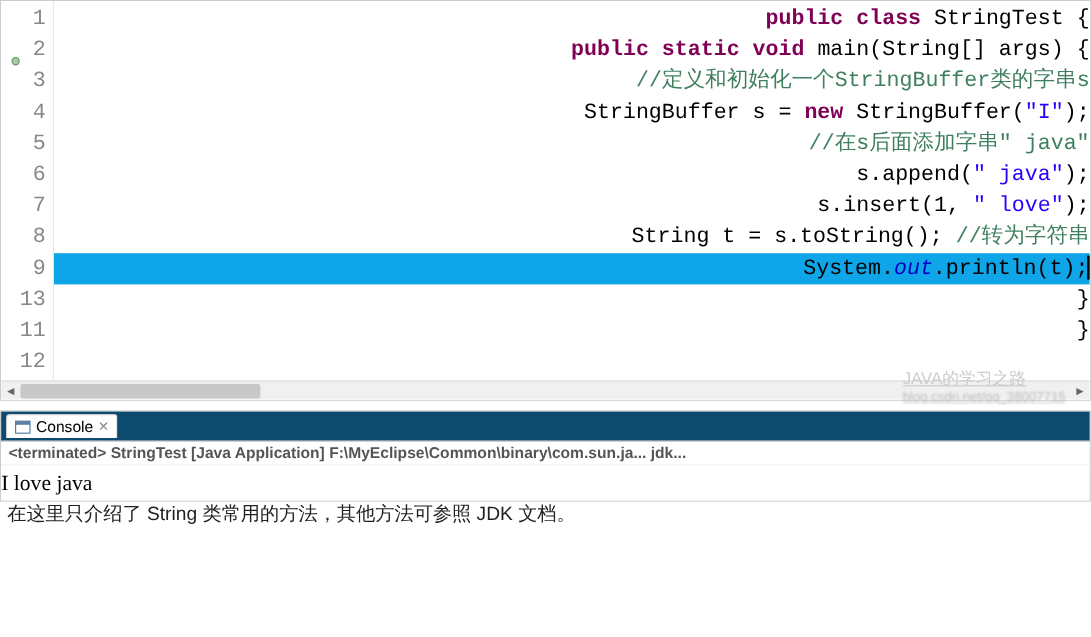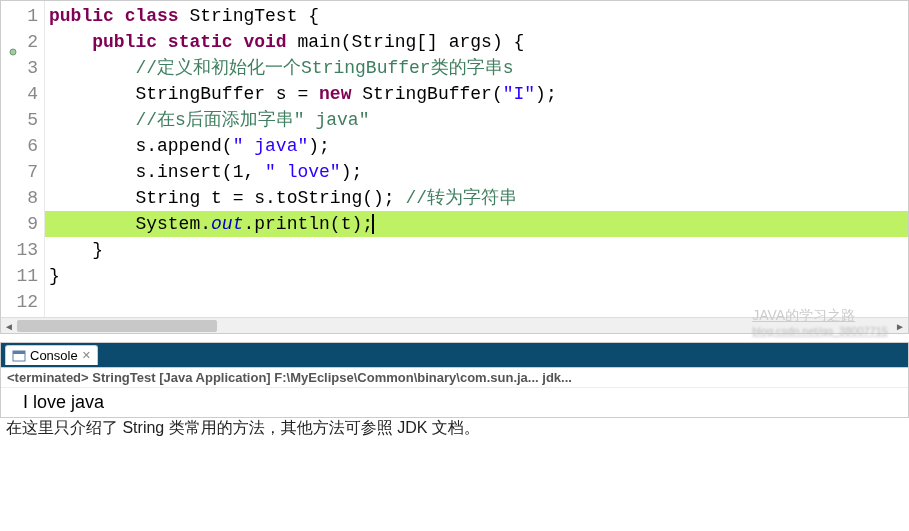--- a/index.html
+++ b/index.html
@@ -3,39 +3,39 @@
 <meta charset="utf-8">
 <style>
 * { margin: 0; padding: 0; box-sizing: border-box; }
 body { font-family: "Microsoft YaHei", Arial, sans-serif; background: #fff; width: 909px; }
 .editor { border: 1px solid #ccc; background: #fff; overflow-x: auto; }
 .code-area { display: flex; font-family: Consolas, "Courier New", monospace; font-size: 18px; }
 .gutter { background: #fff; border-right: 1px solid #e8e8e8; text-align: right; padding: 2px 6px 2px 10px; color: #888; user-select: none; min-width: 44px; }
 .gutter .ln { height: 26px; line-height: 26px; position: relative; }
 .gutter .marker { position: absolute; left: -2px; top: 50%; transform: translateY(-50%); width: 8px; height: 8px; }
 .lines { flex: 1; padding: 2px 0; }
-.line { height: 26px; line-height: 26px; white-space: pre; padding-left: 4px; }
-.line.hl { background: #bef264; }
+.line { height: 26px; line-height: 26px; white-space: pre; padding-left: 4px; text-align: right; }
+.line.hl { background: #0ea5e9; }
 .kw { color: #7f0055; font-weight: bold; }
 .cm { color: #3f7f5f; }
 .str { color: #2a00ff; }
 .fld { color: #0000c0; font-style: italic; }
 .cursor { border-left: 2px solid #000; display: inline-block; height: 20px; vertical-align: middle; margin-left: -1px; }
 .scrollbar { height: 16px; background: #f0f0f0; border-top: 1px solid #ddd; position: relative; }
 .scrollbar .thumb { position: absolute; left: 16px; top: 2px; height: 12px; width: 200px; background: #c8c8c8; border-radius: 2px; }
 .scrollbar .arrow { position: absolute; top: 0; width: 16px; height: 16px; display: flex; align-items: center; justify-content: center; color: #666; font-size: 10px; }
 .scrollbar .arrow.l { left: 0; }
 .scrollbar .arrow.r { right: 0; }
 .console-panel { margin-top: 8px; border: 1px solid #ccc; }
 .tabs { display: flex; align-items: center; background: #0c4a6e; border-bottom: 1px solid #ccc; padding: 2px 4px; font-size: 13px; }
 .tab { display: flex; align-items: center; gap: 4px; padding: 2px 6px; background: #fff; border: 1px solid #ccc; border-bottom: none; border-radius: 3px 3px 0 0; }
 .tab .icon { width: 14px; height: 14px; display: inline-flex; align-items: center; justify-content: center; }
 .tab .close { font-size: 11px; color: #888; cursor: pointer; }
 .status-line { font-size: 13px; padding: 2px 6px; border-bottom: 1px solid #eee; background: #fff; color: #555; white-space: nowrap; overflow: hidden; font-weight: bold; }
-.output { font-family: Liberation Sans, sans-serif; font-size: 18px; padding: 4px 22px; background: #fff; }
+.output { font-family: Liberation Serif, serif; font-size: 18px; padding: 4px 0; background: #fff; }
 .watermark { position: absolute; right: 20px; bottom: 80px; color: #ccc; font-size: 14px; pointer-events: none; text-decoration: underline; }
 .footer-text { font-size: 16px; padding: 0 6px; color: #222; }
 .blur { filter: blur(1px); color: #bbb; }
 </style>
 </head>
 <body>
 
 <div class="editor">
   <div class="code-area">
     <div class="gutter" id="gutter">

